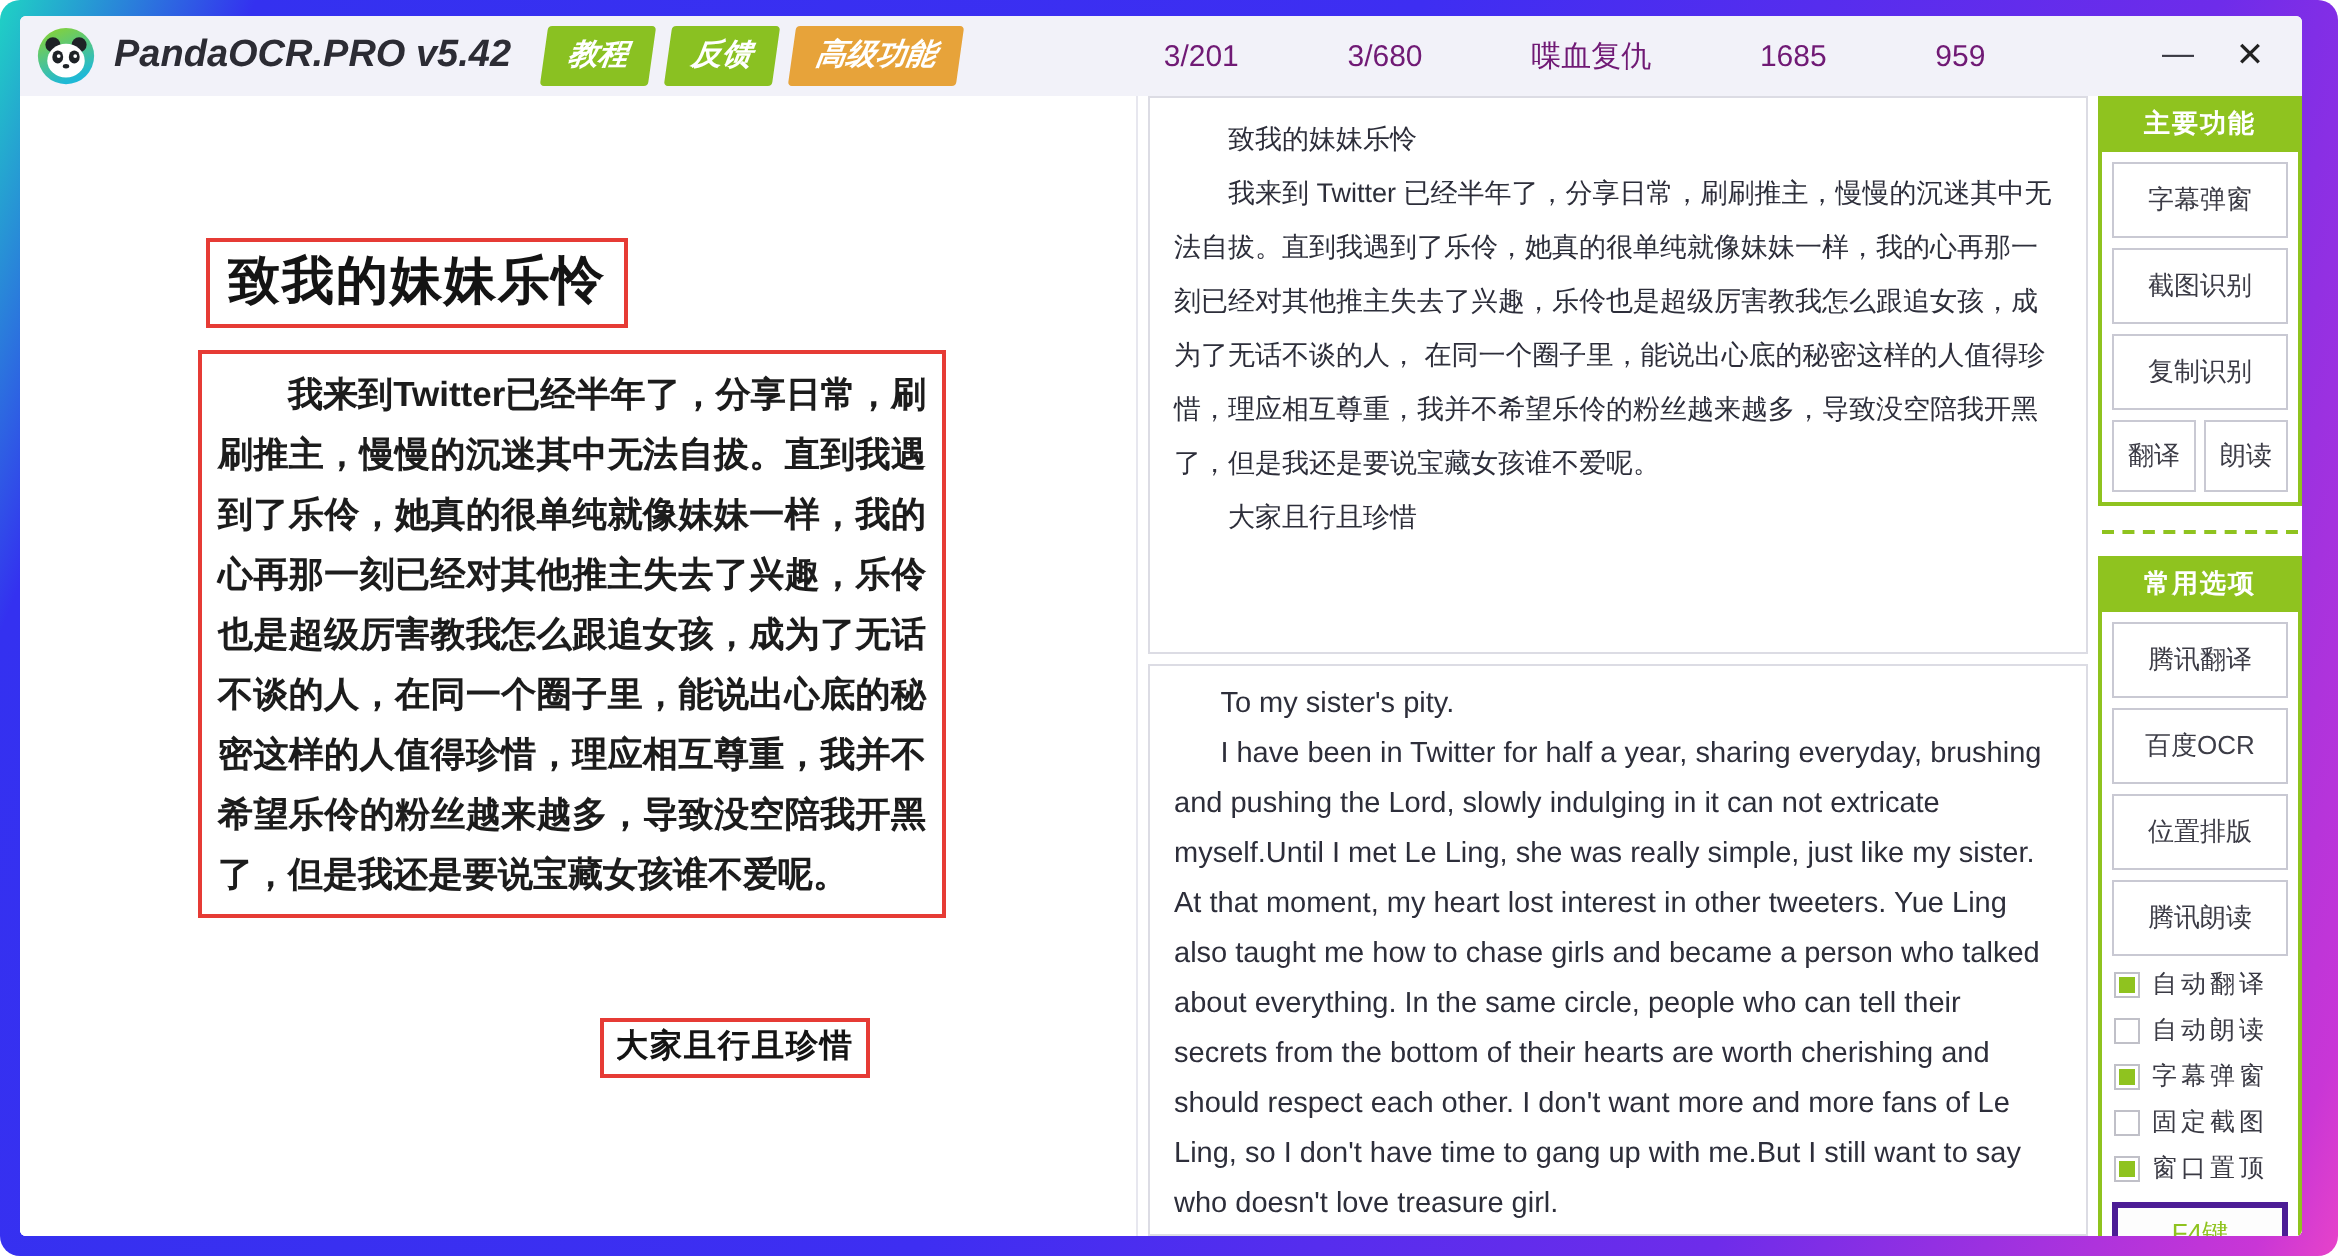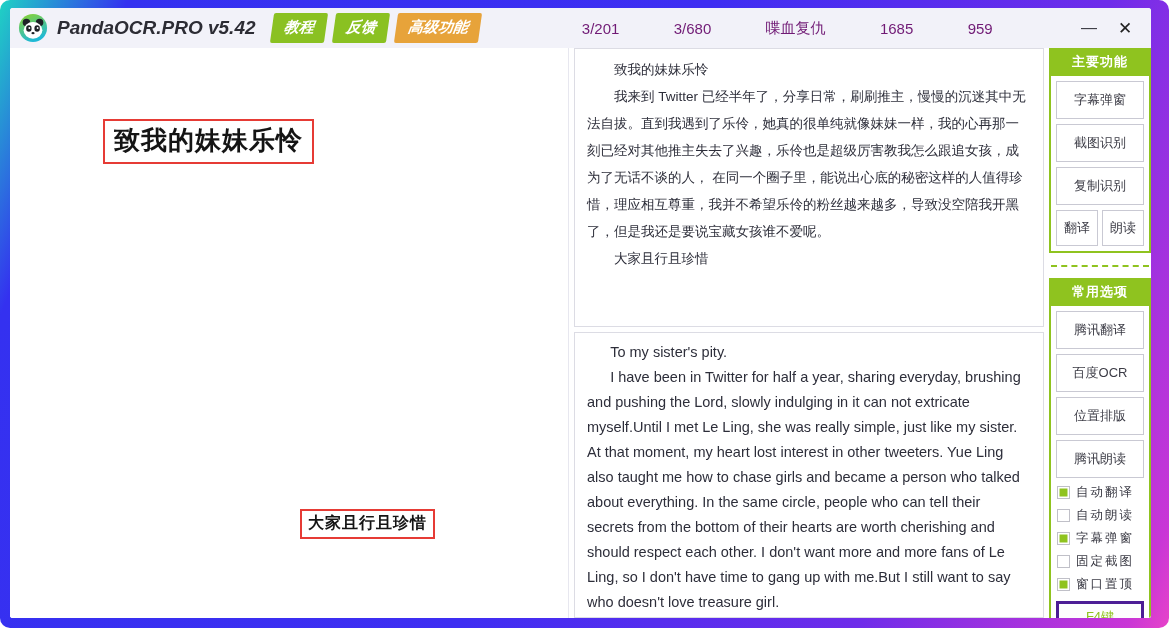--- a/index.html
+++ b/index.html
@@ -153,20 +153,21 @@
         <span>959</span>
       </div>
       <div class="win-ctl">—</div>
       <div class="win-ctl close">✕</div>
     </div>
 
     <div class="content">
 
       <div class="image-panel">
         <div class="ocr-box box-title">致我的妹妹乐怜</div>
+        <div class="ocr-box box-para">我来到Twitter已经半年了，分享日常，刷刷推主，慢慢的沉迷其中无法自拔。直到我遇到了乐伶，她真的很单纯就像妹妹一样，我的心再那一刻已经对其他推主失去了兴趣，乐伶也是超级厉害教我怎么跟追女孩，成为了无话不谈的人，在同一个圈子里，能说出心底的秘密这样的人值得珍惜，理应相互尊重，我并不希望乐伶的粉丝越来越多，导致没空陪我开黑了，但是我还是要说宝藏女孩谁不爱呢。</div>
         <div class="ocr-box box-footer">大家且行且珍惜</div>
       </div>
 
       <div class="middle">
         <div class="text-panel ocr-result">
           <p>致我的妹妹乐怜</p>
           <p>我来到 Twitter 已经半年了，分享日常，刷刷推主，慢慢的沉迷其中无法自拔。直到我遇到了乐伶，她真的很单纯就像妹妹一样，我的心再那一刻已经对其他推主失去了兴趣，乐伶也是超级厉害教我怎么跟追女孩，成为了无话不谈的人， 在同一个圈子里，能说出心底的秘密这样的人值得珍惜，理应相互尊重，我并不希望乐伶的粉丝越来越多，导致没空陪我开黑了，但是我还是要说宝藏女孩谁不爱呢。</p>
           <p>大家且行且珍惜</p>
         </div>
         <div class="text-panel translation">

